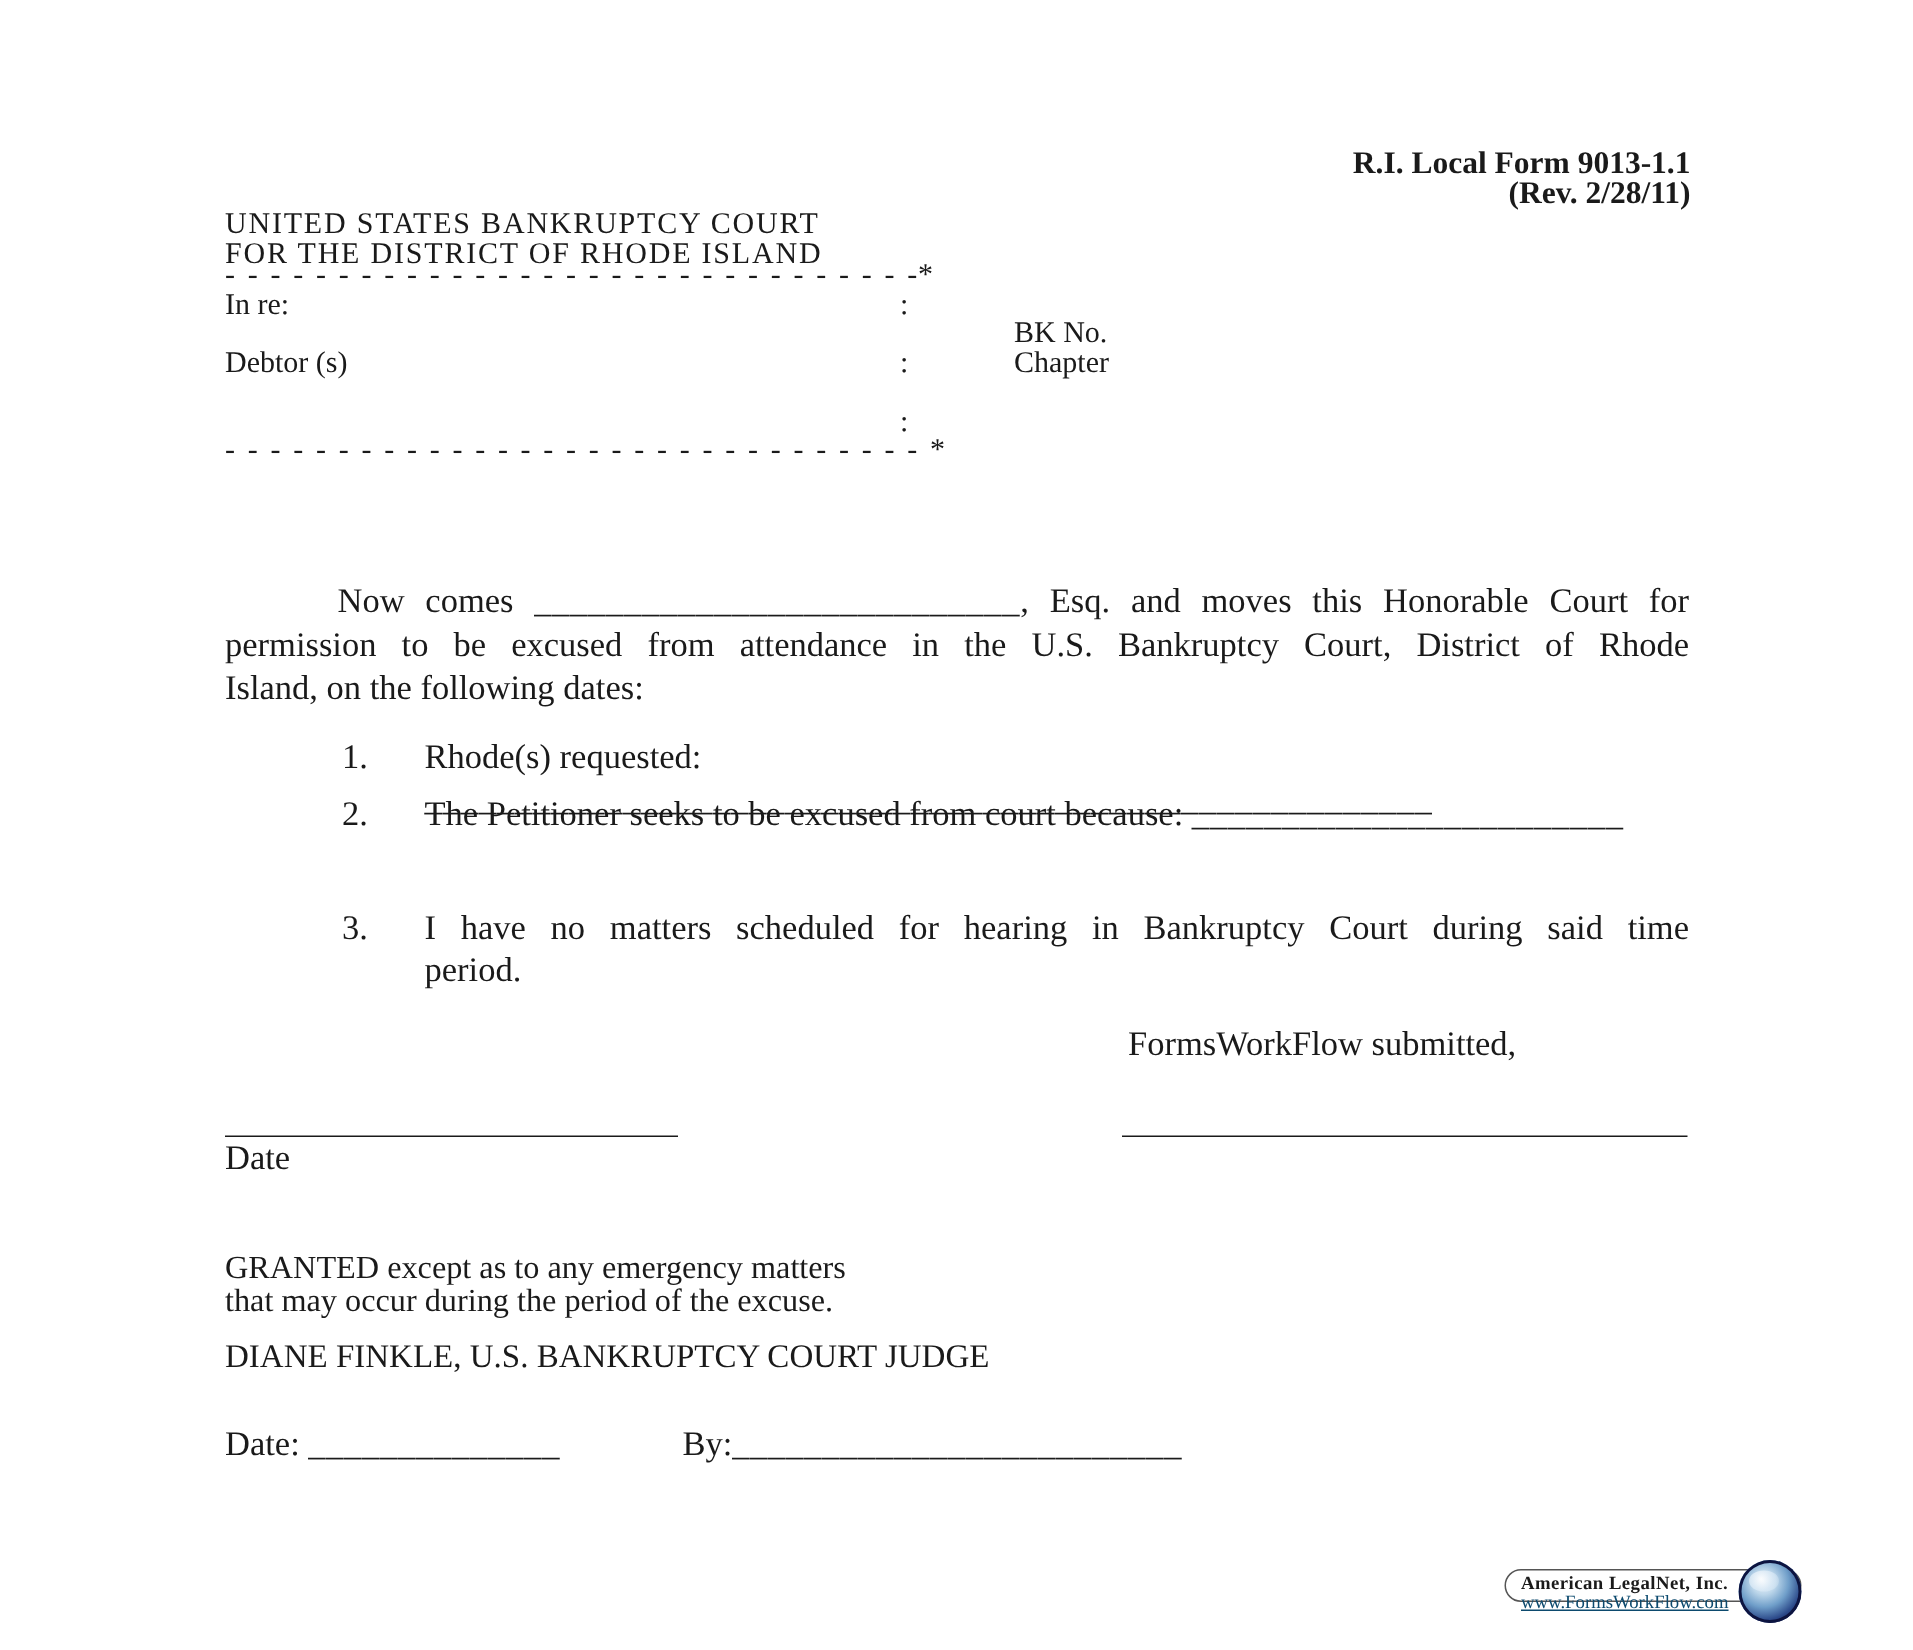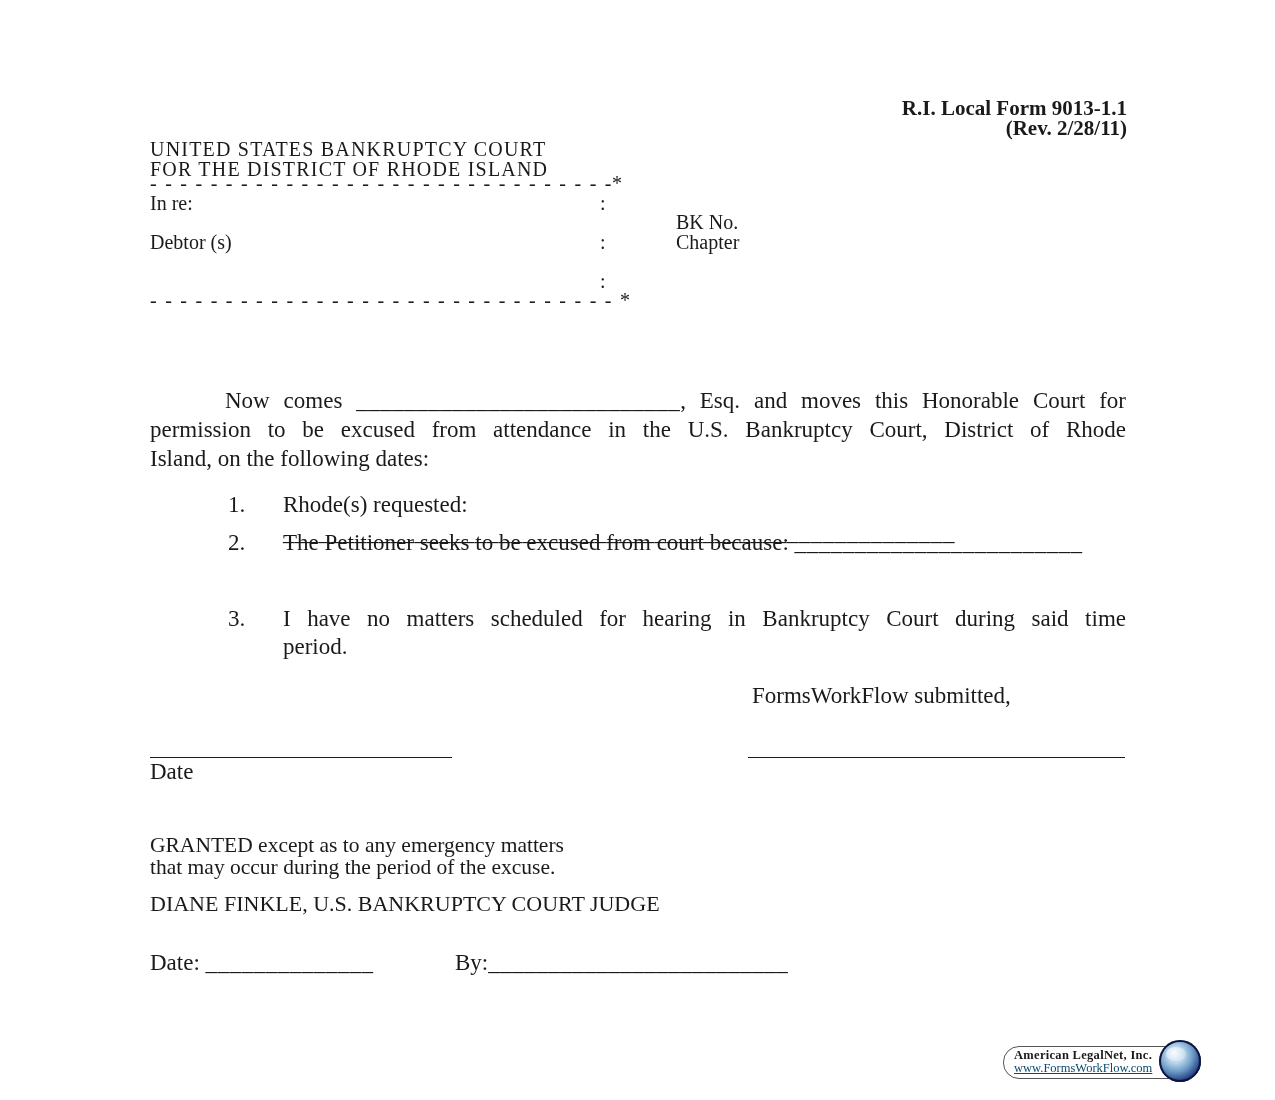--- a/index.html
+++ b/index.html
@@ -43,21 +43,21 @@
 
   
   .respectfully{left:752px;top:683px;}
   .sigline{border-top:1.5px solid #1a1a1a;height:0;}
   .granted{left:150px;top:835px;line-height:21.5px;font-size:21.5px;}
   .judge{left:150px;top:891px;font-size:22px;}
   .order-row{left:150px;top:950px;width:976px;position:absolute;}
   .by-group{position:absolute;left:305px;top:0;text-align:center;}
 
   
-  .badge{left:1003px;top:1046px;width:198px;height:33px;border:1px solid #555;border-radius:16px;box-sizing:border-box;padding:2px 0 0 10px;}
+  .badge{left:1003px;top:1046px;width:198px;height:22px;border:1px solid #555;border-radius:16px;box-sizing:border-box;padding:2px 0 0 10px;}
   .badge .co{font-size:12.5px;font-weight:bold;line-height:13px;letter-spacing:0.3px;}
   .badge .url{font-size:12.5px;line-height:13px;text-decoration:underline;}
   .globe{left:1159px;top:1040px;width:42px;height:42px;border-radius:50%;
     background:radial-gradient(circle at 40% 35%, #eef5fb 0%, #bcd6ea 22%, #6f9ec9 45%, #2c4a8a 68%, #0d1440 88%, #070b2a 100%);
     box-shadow:inset 0 0 0 2px #0d1440;}
   .globe::after{content:"";position:absolute;left:7px;top:7px;width:20px;height:14px;border-radius:50%;
     background:radial-gradient(circle at 40% 40%, #ffffff 0%, #d8e8f5 55%, rgba(216,232,245,0) 100%);opacity:.85;}
 </style>
 </head>
 <body>

